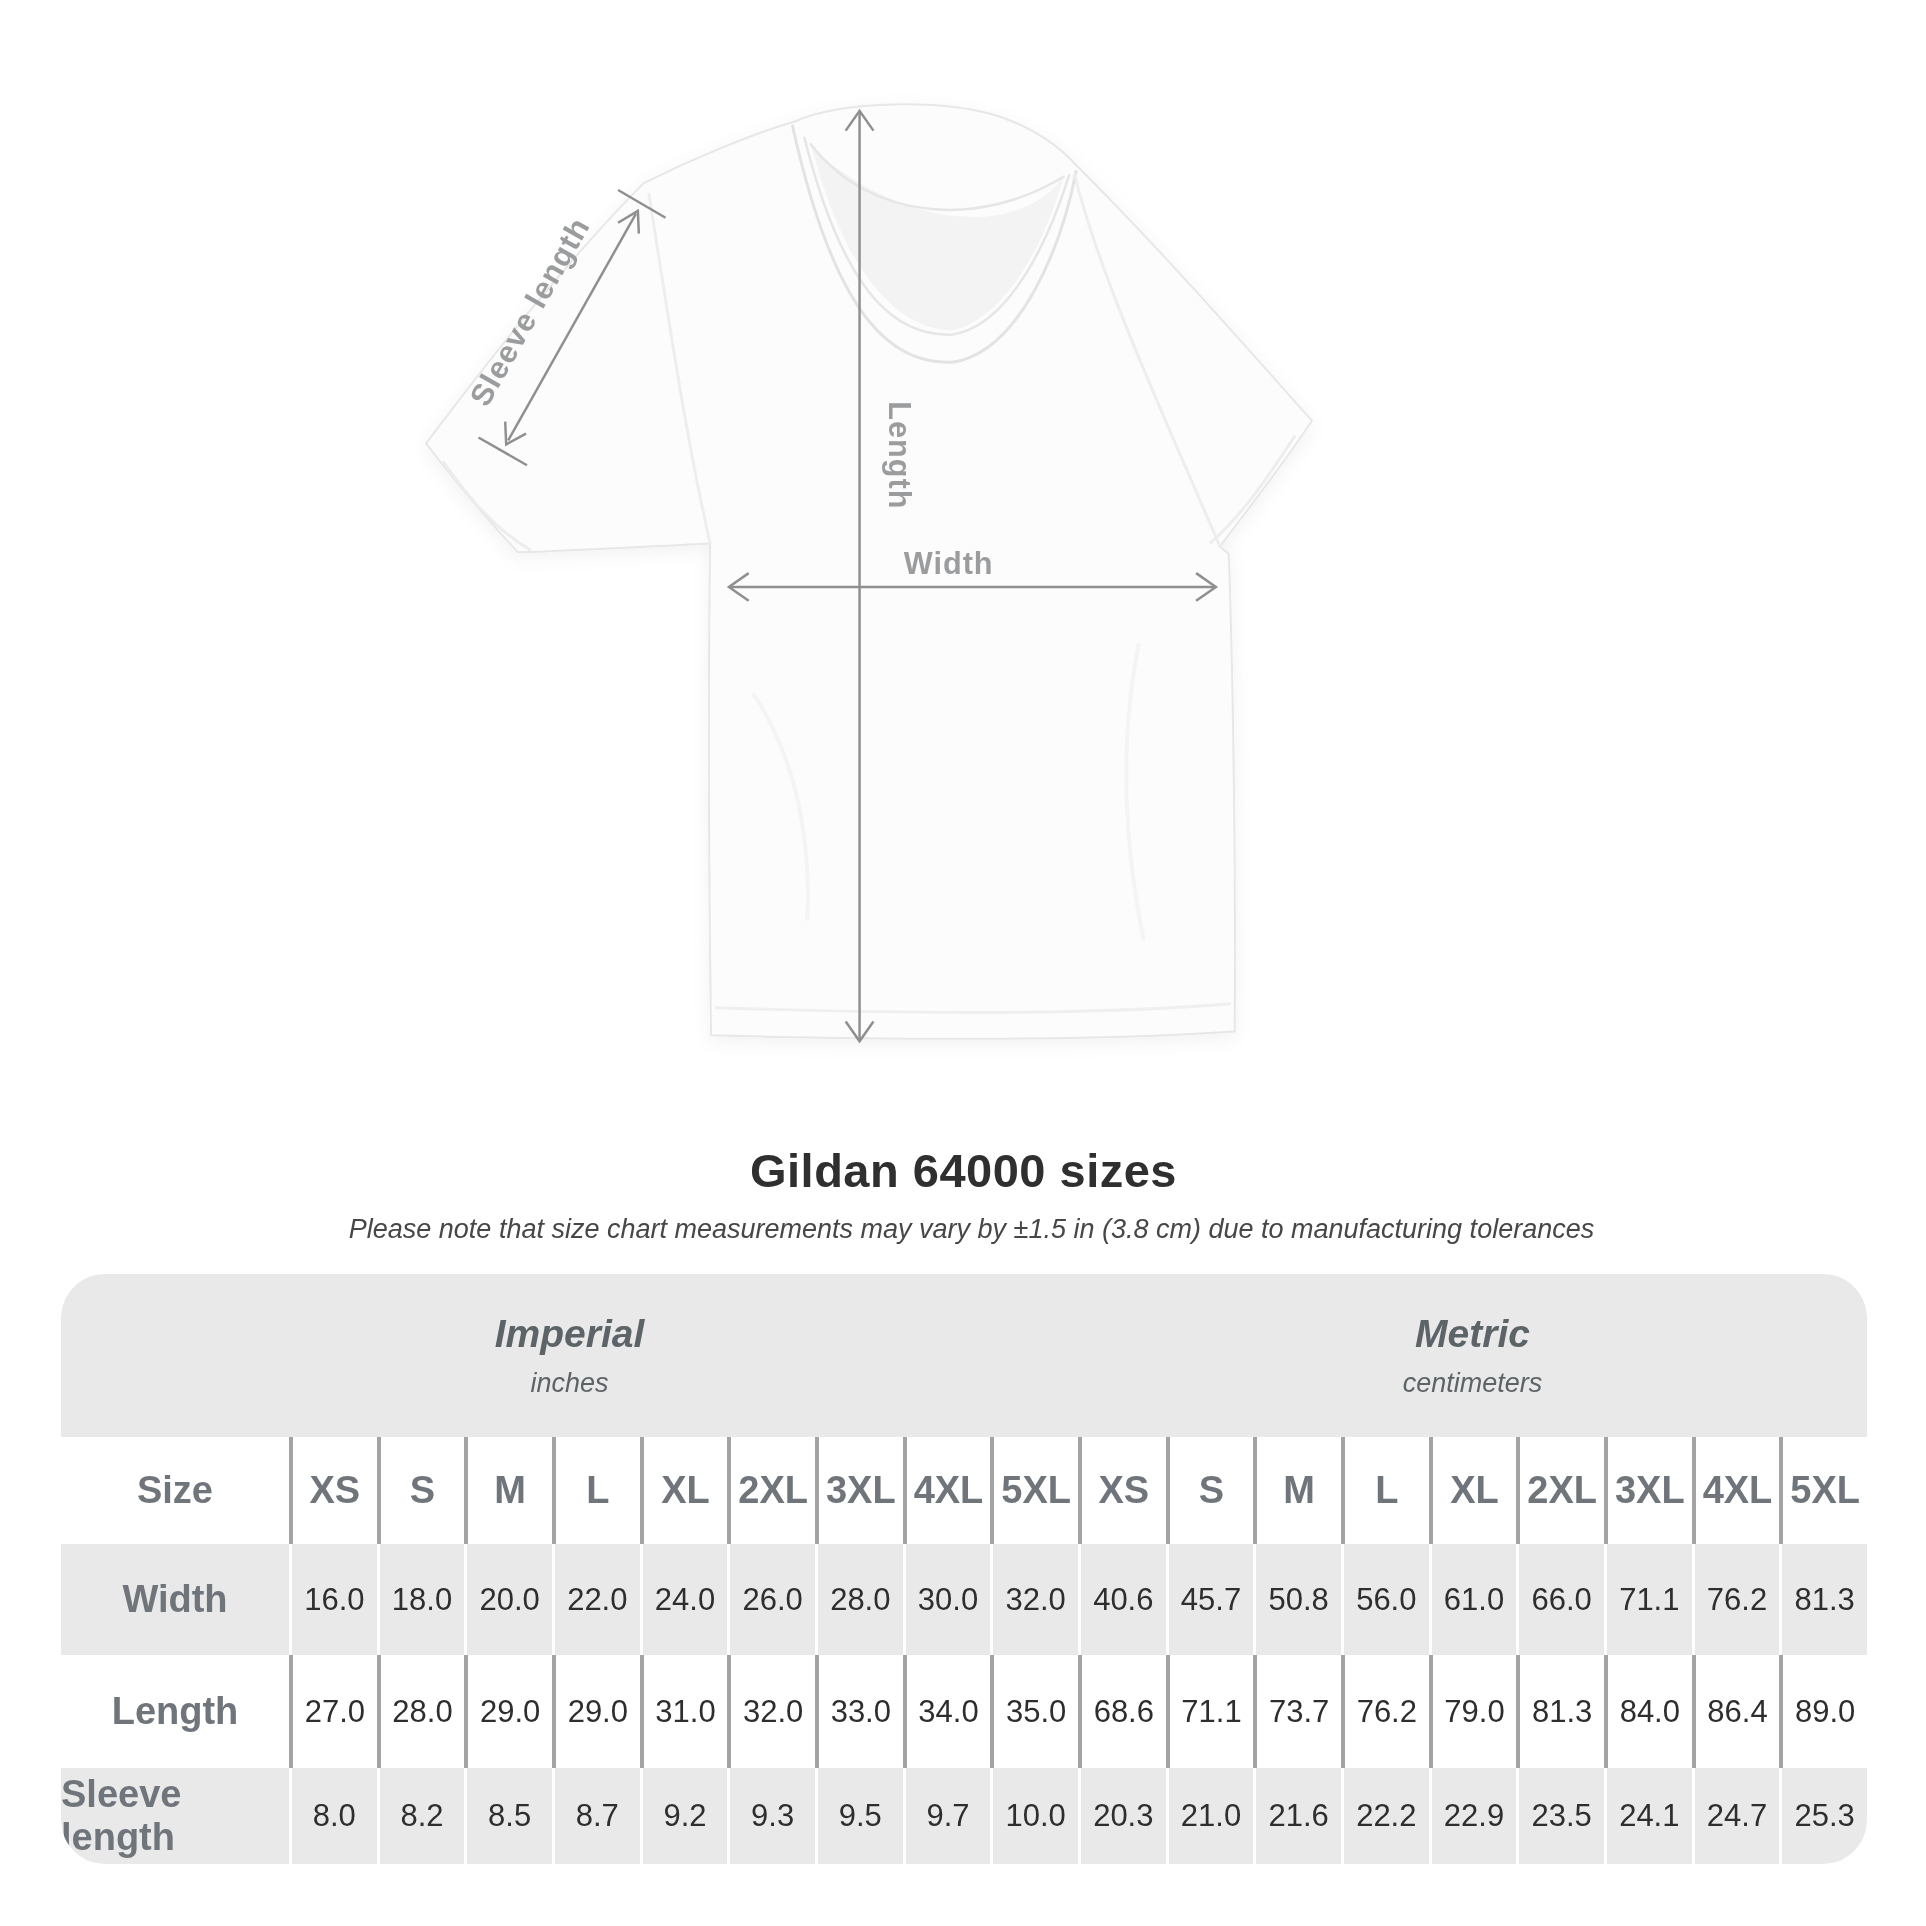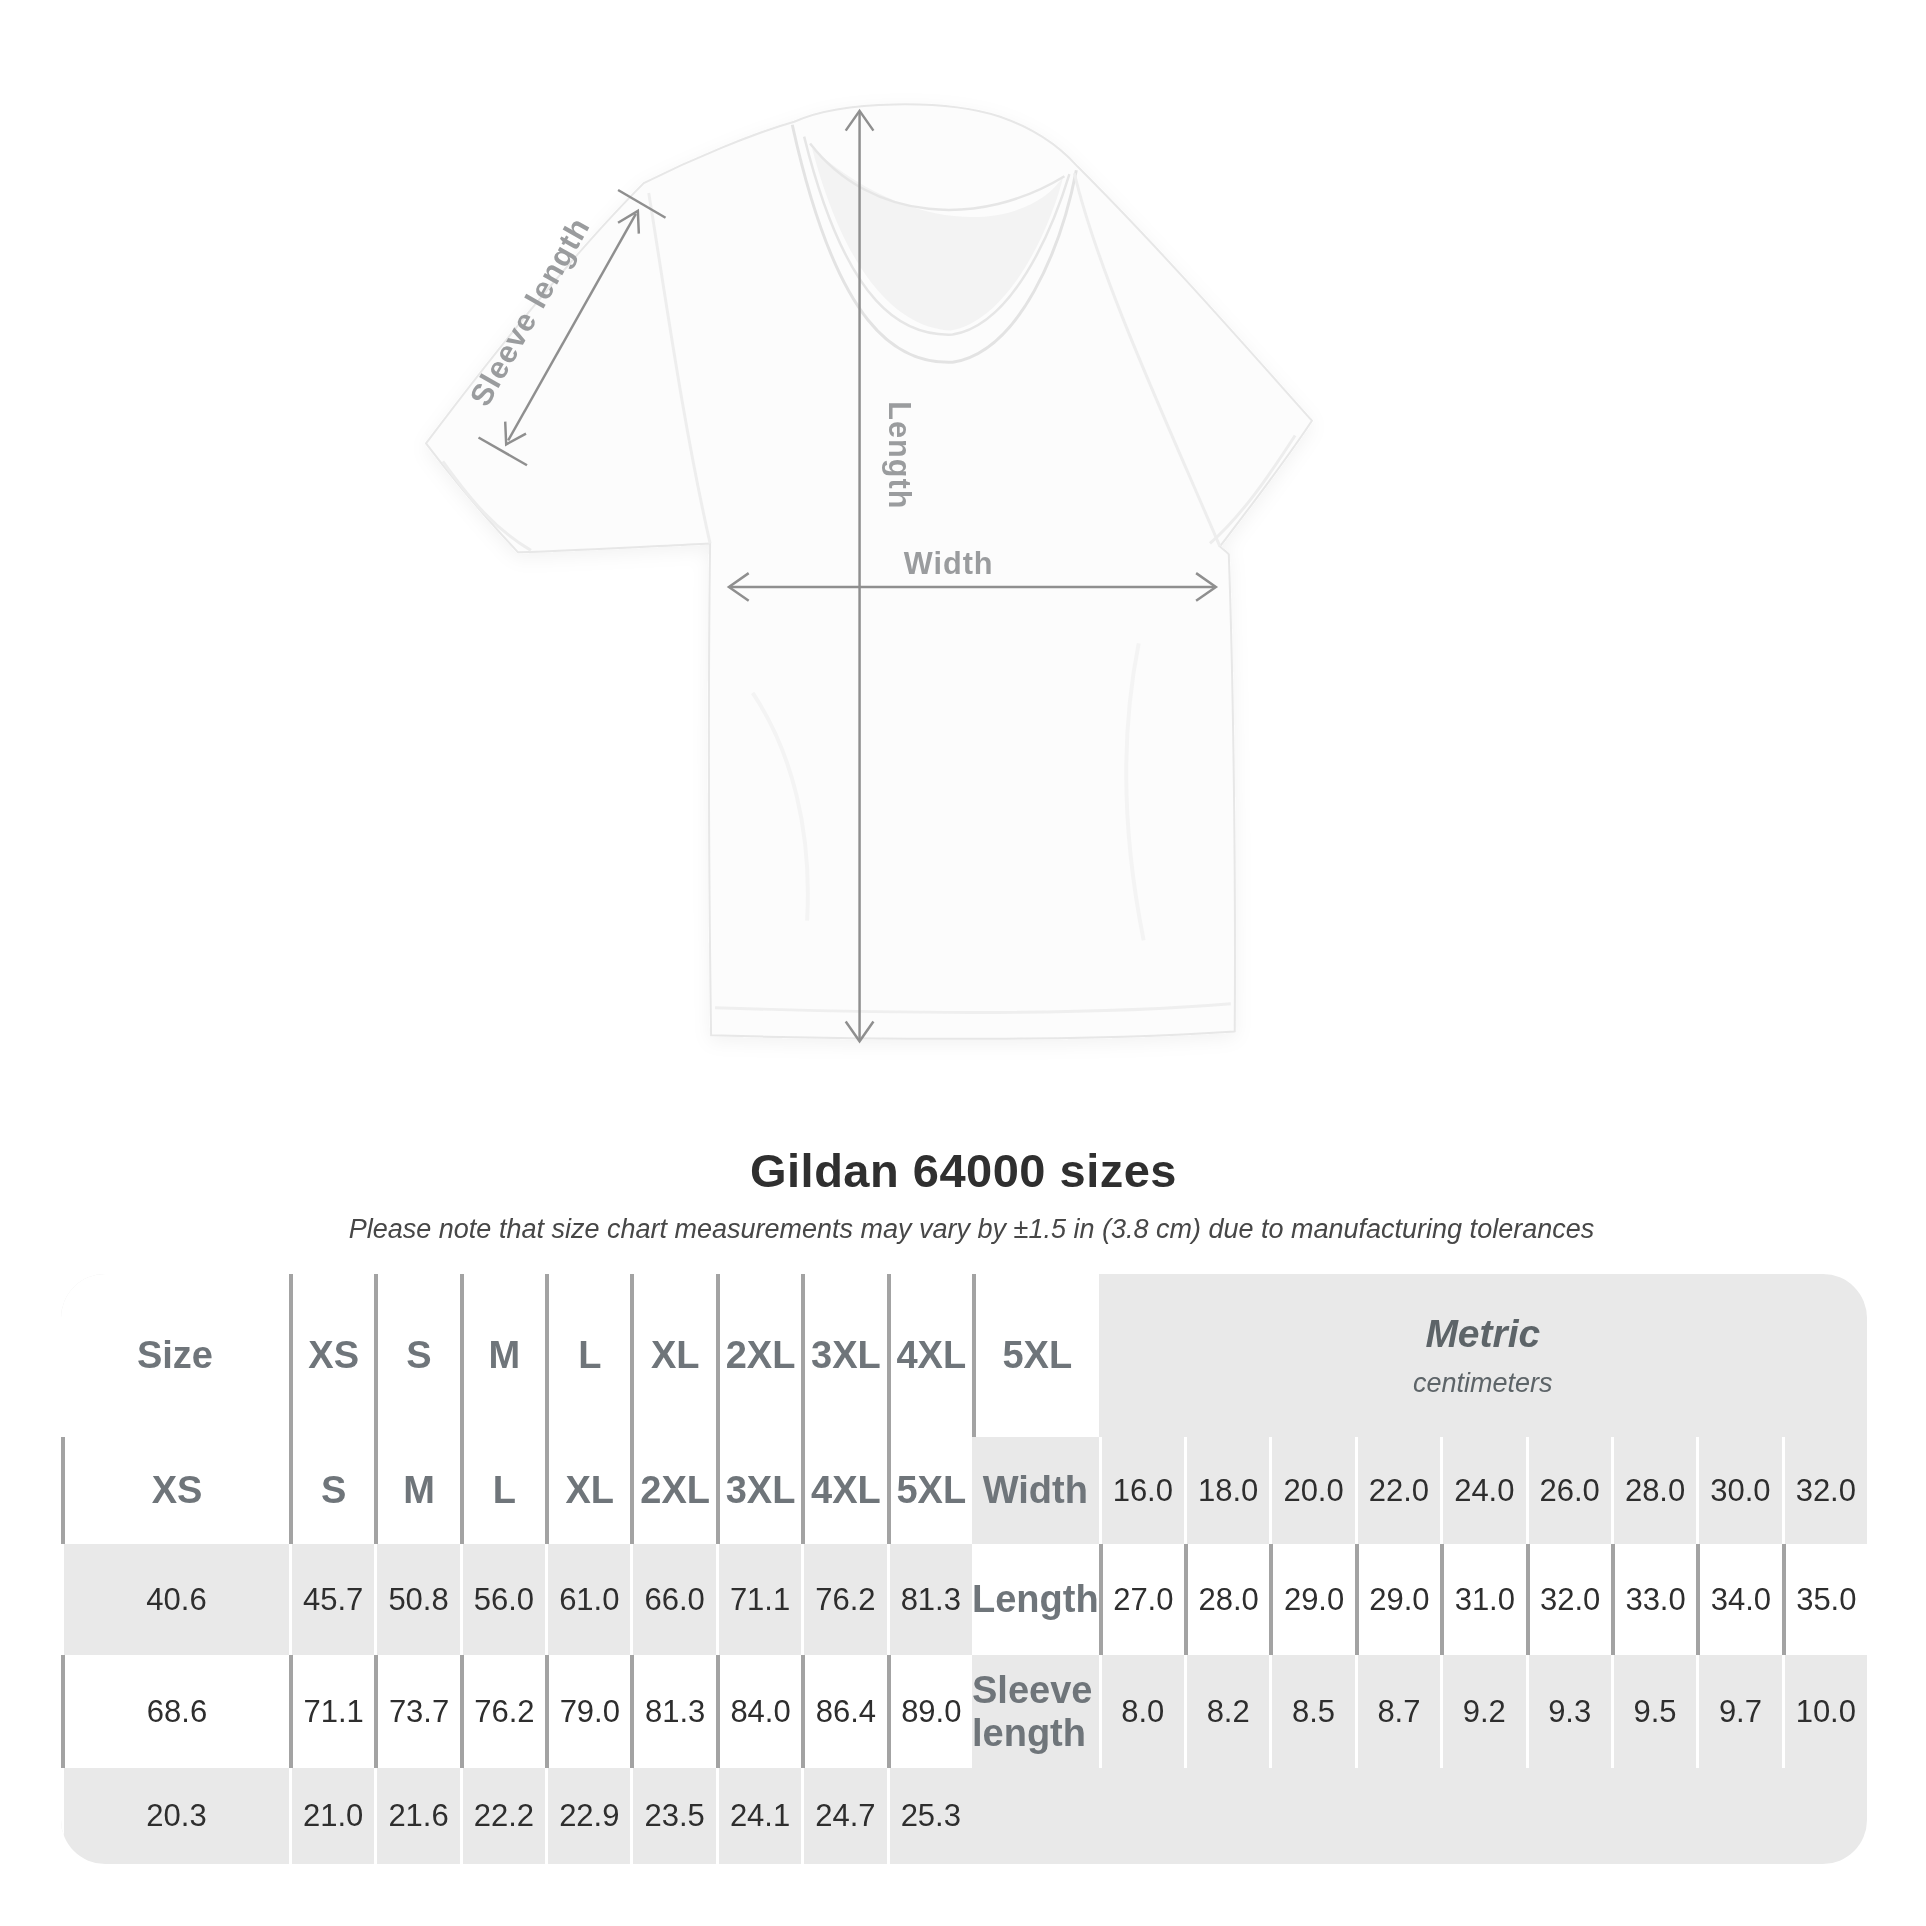--- a/index.html
+++ b/index.html
@@ -102,20 +102,24 @@
     <text class="dim-label" x="958" y="580" text-anchor="middle">Width</text>
   </svg>
 
   <div id="heading">
     <h1 id="page-title">Gildan 64000 sizes</h1>
     <p id="page-subtitle">Please note that size chart measurements may vary by ±1.5 in (3.8 cm) due to manufacturing tolerances</p>
   </div>
 
   <div id="size-table">
 
+    <div class="band band-l">
+      <div class="band-name">Imperial</div>
+      <div class="band-unit">inches</div>
+    </div>
     <div class="band band-r">
       <div class="band-name">Metric</div>
       <div class="band-unit">centimeters</div>
     </div>
 
     <div class="cell wrow nbl lab">Size</div>
     <div class="cell wrow lab">XS</div>
     <div class="cell wrow lab">S</div>
     <div class="cell wrow lab">M</div>
     <div class="cell wrow lab">L</div>

